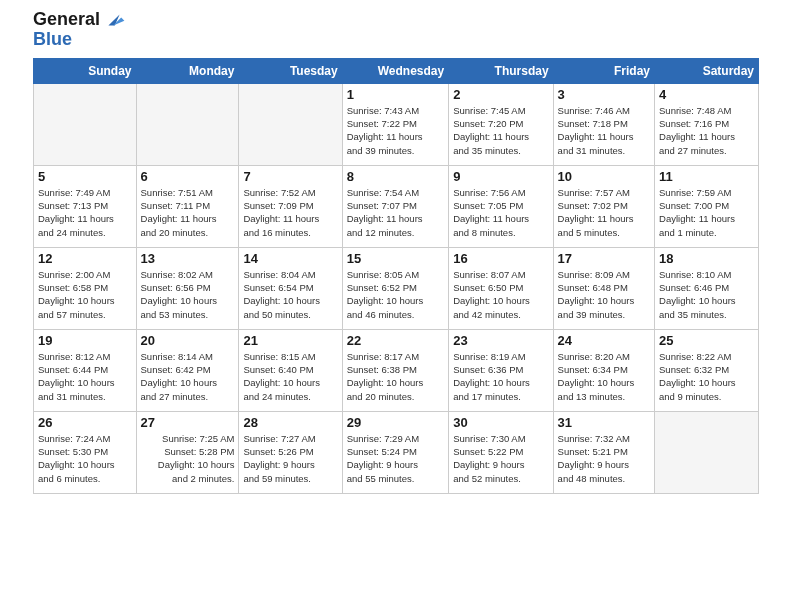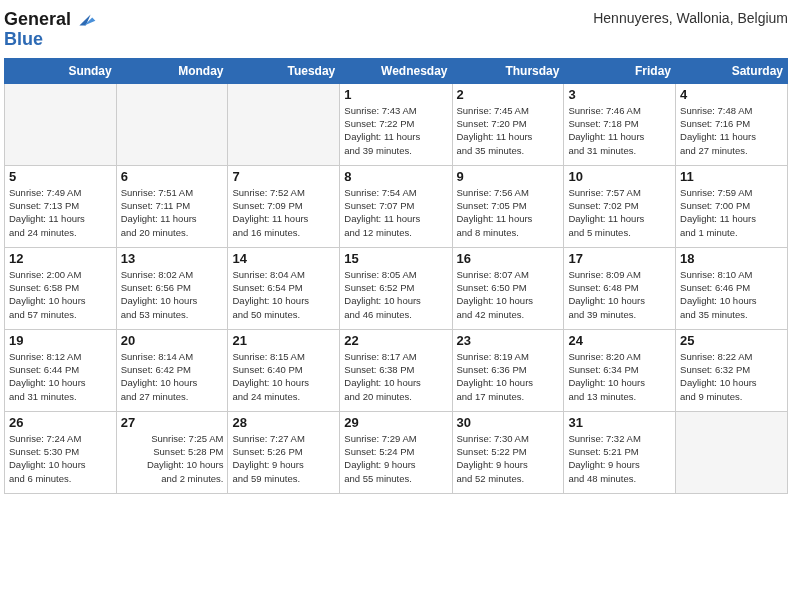--- a/index.html
+++ b/index.html
@@ -5,21 +5,21 @@
     * { margin: 0; padding: 0; box-sizing: border-box; }
     body {
       font-family: Arial, sans-serif;
       background: #fff;
       width: 792px;
       height: 612px;
       overflow: hidden;
     }
     .container {
       width: 792px;
-      padding: 10px 4px;
+      padding: 10px 33px;
     }
     .header {
       display: flex;
       justify-content: space-between;
       align-items: flex-start;
       margin-bottom: 8px;
     }
     .logo {
       display: flex;
       align-items: center;
@@ -97,21 +97,20 @@
           <span class="logo-text">General</span>
           <svg class="logo-icon" viewBox="0 0 30 22" xmlns="http://www.w3.org/2000/svg">
             <polygon points="8,18 22,4 28,10 22,4 16,18" fill="#2d6ab4"></polygon>
             <polygon points="14,18 24,8 28,12" fill="#4a90d9"></polygon>
           </svg>
         </div>
         <span class="logo-text" style="color:#2d6ab4;">Blue</span>
       </div>
     </div>
     <div class="title-block">
-      <div class="subtitle">Hennuyeres, Wallonia, Belgium</div>
     </div>
   </div>
 
   <table class="calendar">
     <thead>
       <tr>
         <th>Sunday</th>
         <th>Monday</th>
         <th>Tuesday</th>
         <th>Wednesday</th>

